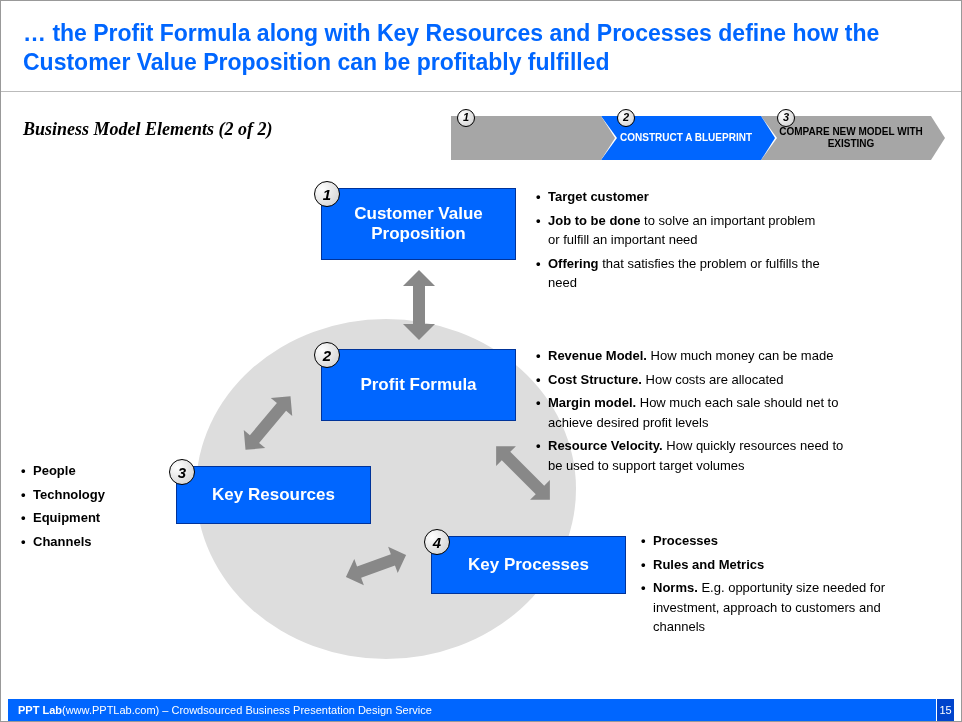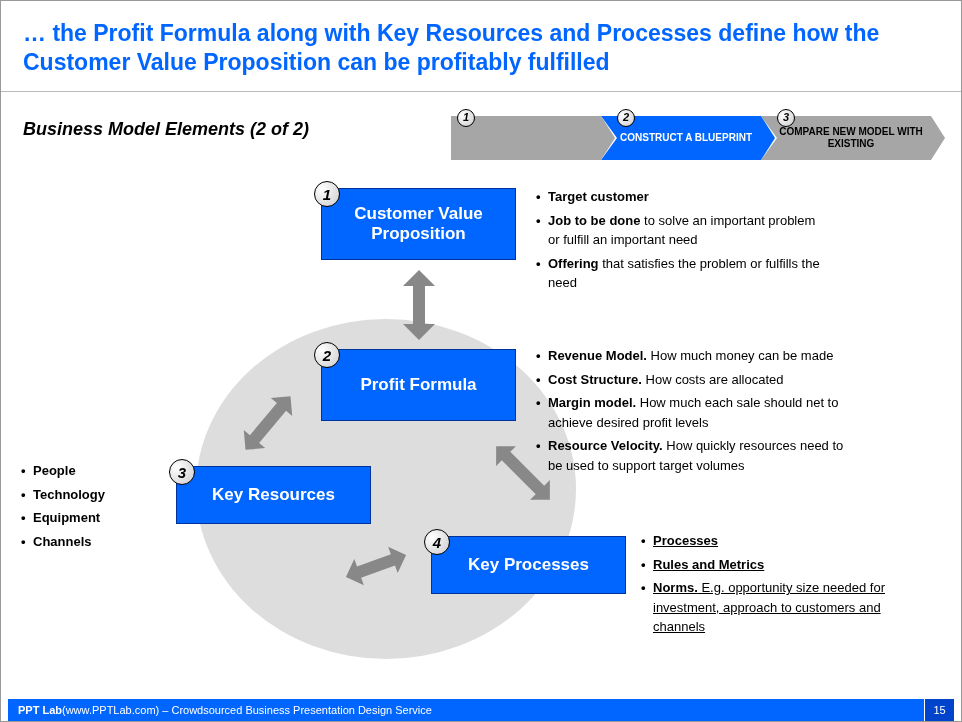--- a/index.html
+++ b/index.html
@@ -1,18 +1,18 @@
 <!DOCTYPE html>
 <html><head>
 <meta charset="utf-8">
 <style>
 * { margin: 0; padding: 0; box-sizing: border-box; }
 body { font-family: Arial, sans-serif; width: 962px; height: 722px; position: relative; background: #fff; border: 1px solid #999; }
 .title { color: #0066ff; font-size: 23px; font-weight: bold; padding: 18px 22px 14px 22px; line-height: 1.25; border-bottom: 1px solid #bbb; }
-.subtitle { font-style: italic; font-weight: bold; font-size: 18px; position: absolute; left: 22px; top: 118px; }
+.subtitle { font-style: italic; font-weight: bold; font-size: 18px; position: absolute; left: 22px; top: 118px; font-family: Liberation Serif, serif; }
 .stepper { position: absolute; top: 115px; left: 450px; display: flex; }
 .step { position: relative; height: 44px; display: flex; align-items: center; justify-content: center; font-size: 10px; font-weight: bold; text-align: center; line-height: 1.2; padding: 0 8px 0 18px; }
 .step.grey { background: #A6A6A6; color: #000; }
 .step.blue { background: #0066ff; color: #fff; }
 .step::after { content: ''; position: absolute; right: -14px; top: 0; border-top: 22px solid transparent; border-bottom: 22px solid transparent; border-left: 14px solid; z-index: 2; }
 .step.grey::after { border-left-color: #A6A6A6; }
 .step.blue::after { border-left-color: #0066ff; }
 .step::before { content: ''; position: absolute; right: -16px; top: 0; border-top: 22px solid transparent; border-bottom: 22px solid transparent; border-left: 16px solid #fff; z-index: 1; }
 .step1 { width: 150px; padding-left: 10px; }
 .step2 { width: 160px; }
@@ -29,26 +29,26 @@
 .box4 { left: 430px; top: 365px; width: 195px; height: 58px; }
 .bullets { position: absolute; font-size: 13px; line-height: 1.5; }
 .bullets ul { list-style: none; }
 .bullets li { padding-left: 12px; position: relative; margin-bottom: 4px; }
 .bullets li::before { content: '•'; position: absolute; left: 0; font-weight: bold; }
 .bullets b { font-weight: bold; }
 .b1 { left: 535px; top: 16px; width: 285px; }
 .b2 { left: 535px; top: 175px; width: 310px; }
 .b3 { left: 20px; top: 290px; width: 180px; }
 .b3 li { font-weight: bold; }
-.b4 { left: 640px; top: 360px; width: 280px; text-decoration: underline; }
+.b4 { left: 640px; top: 360px; width: 280px; }
 .arrow-v { position: absolute; left: 396px; top: 99px; }
 .arrow-d { position: absolute; }
 .footer { position: absolute; bottom: 0; left: 7px; right: 7px; height: 22px; background: #0066ff; color: #fff; font-size: 11px; display: flex; align-items: center; padding: 0 10px; }
 .footer .brand { font-weight: bold; }
-.footer .pagenum { position: absolute; right: 0; top: 0; bottom: 0; width: 30px; background: #0044cc; display: flex; align-items: center; justify-content: center; border-left: 1px solid #fff; }
+.footer .pagenum { position: absolute; right: 0; top: 0; bottom: 0; width: 18px; background: #0044cc; display: flex; align-items: center; justify-content: center; border-left: 1px solid #fff; }
 </style>
 </head>
 <body>
 
 <div class="title">… the Profit Formula along with Key Resources and Processes define how the Customer Value Proposition can be profitably fulfilled</div>
 <div class="subtitle">Business Model Elements (2 of 2)</div>
 
 <div class="stepper">
   <div class="step grey step1">
     <div class="step-num">1</div>

